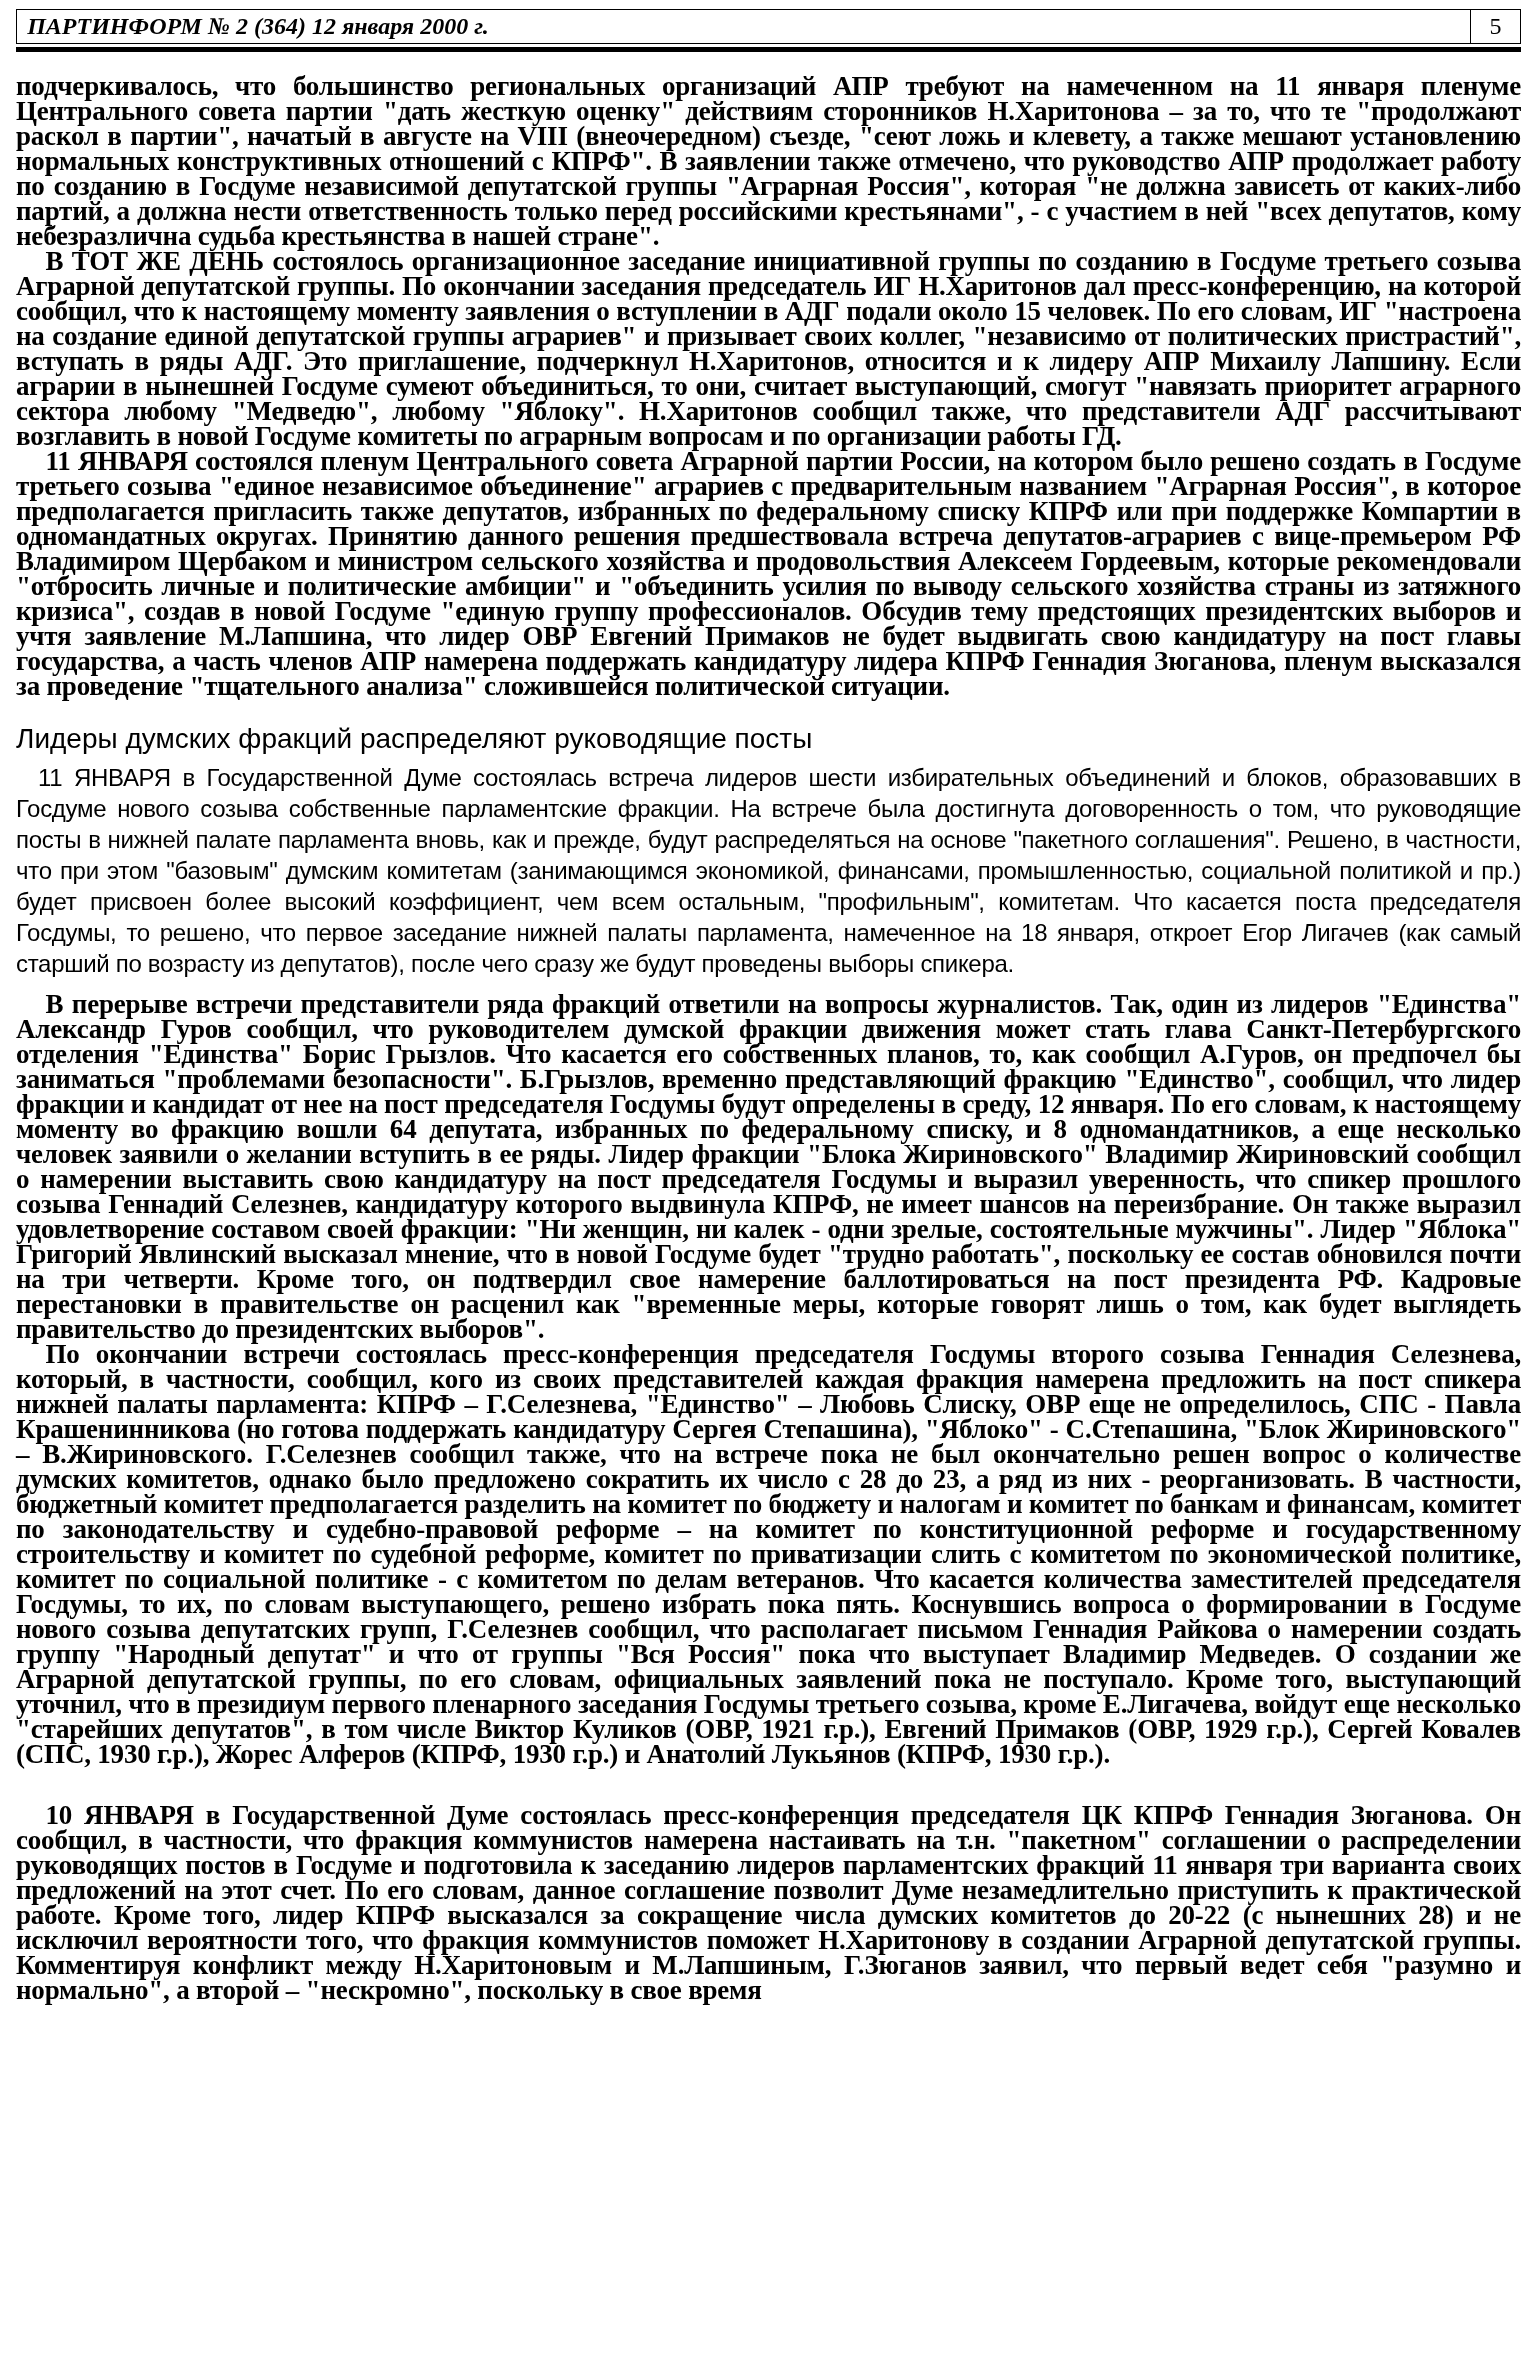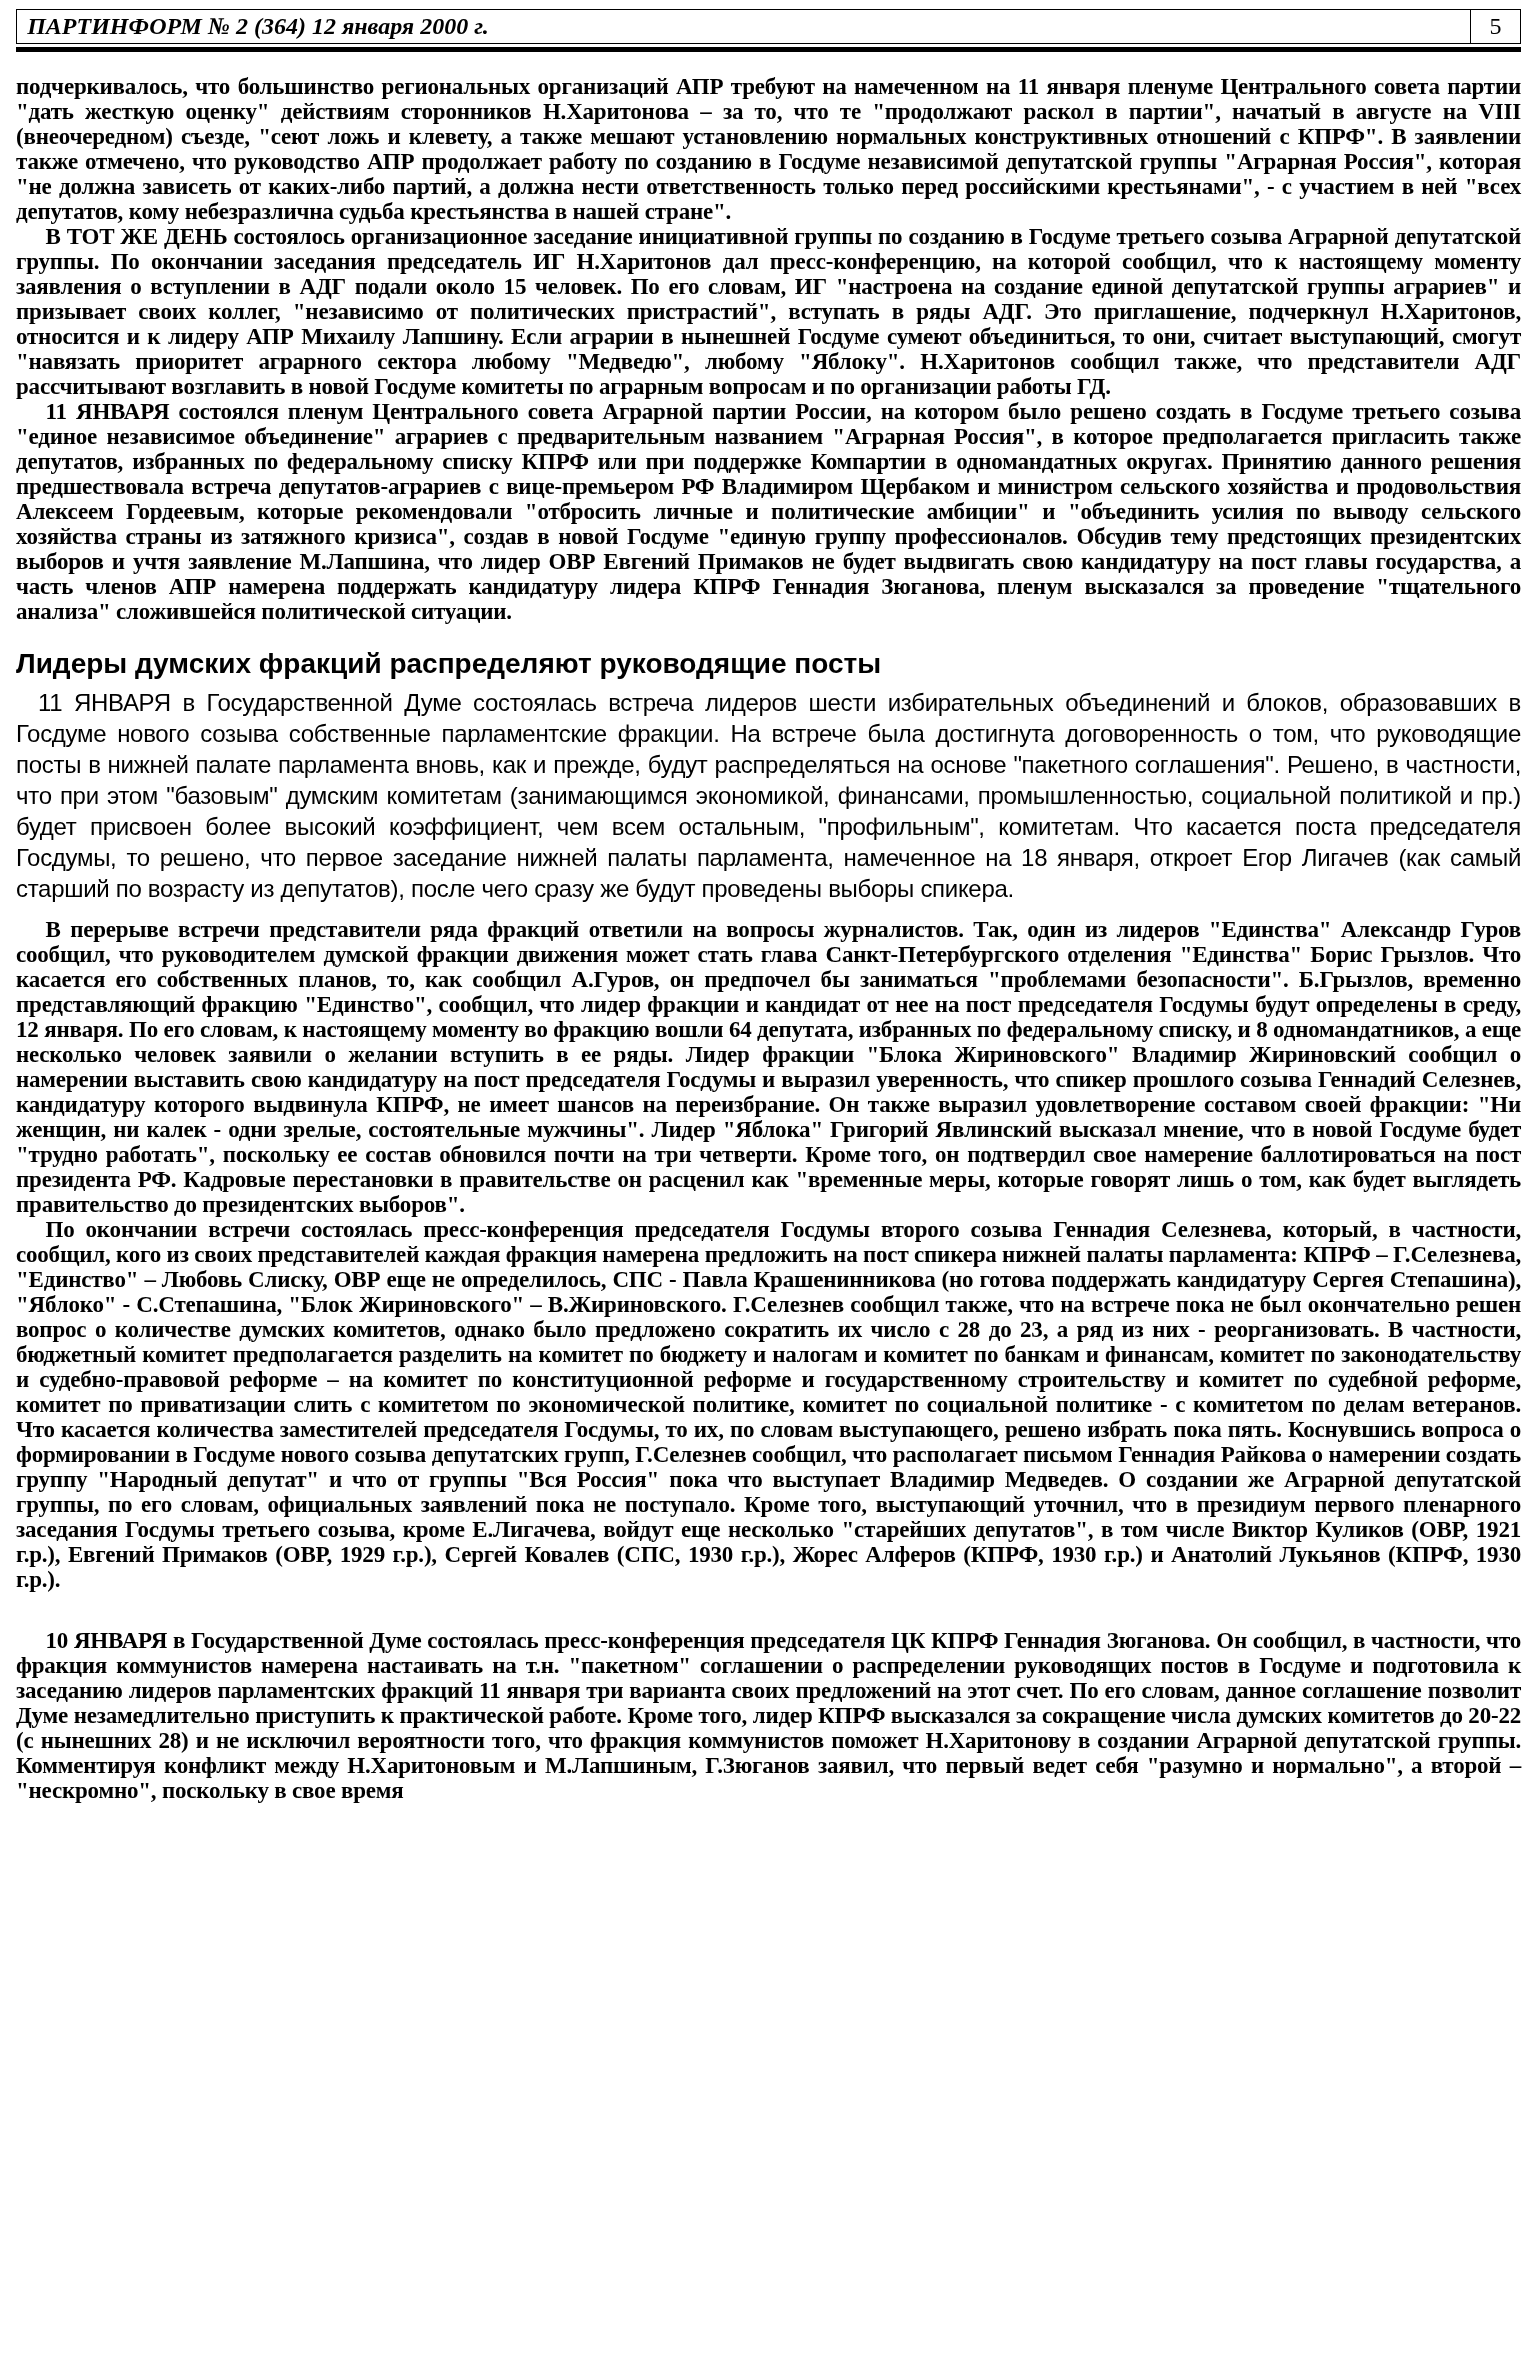--- a/index.html
+++ b/index.html
@@ -35,31 +35,31 @@
     font-family: "Liberation Serif", serif;
     font-size: 24px;
   }
   .header-rule { height: 5.1px; background: #000; margin-top: 3.2px; }
 
   .body-text { margin-top: 22px; }
 
   p.serif {
     font-family: "Liberation Serif", serif;
     font-weight: bold;
-    font-size: 23px;
+    font-size: 27px;
     line-height: 25px;
     letter-spacing: -0.2px;
     text-align: justify;
     text-indent: 29.5px;
   }
   p.no-indent { text-indent: 0; }
 
   .section-heading {
     font-family: "Liberation Sans", sans-serif;
-    font-weight: bold;
+    font-weight: normal;
     font-size: 28px;
     line-height: 33px;
     margin-top: 23px;
     margin-bottom: 6.4px;
   }
   p.sans-lead {
     font-family: "Liberation Sans", sans-serif;
     font-weight: normal;
     font-size: 24px;
     line-height: 31px;

